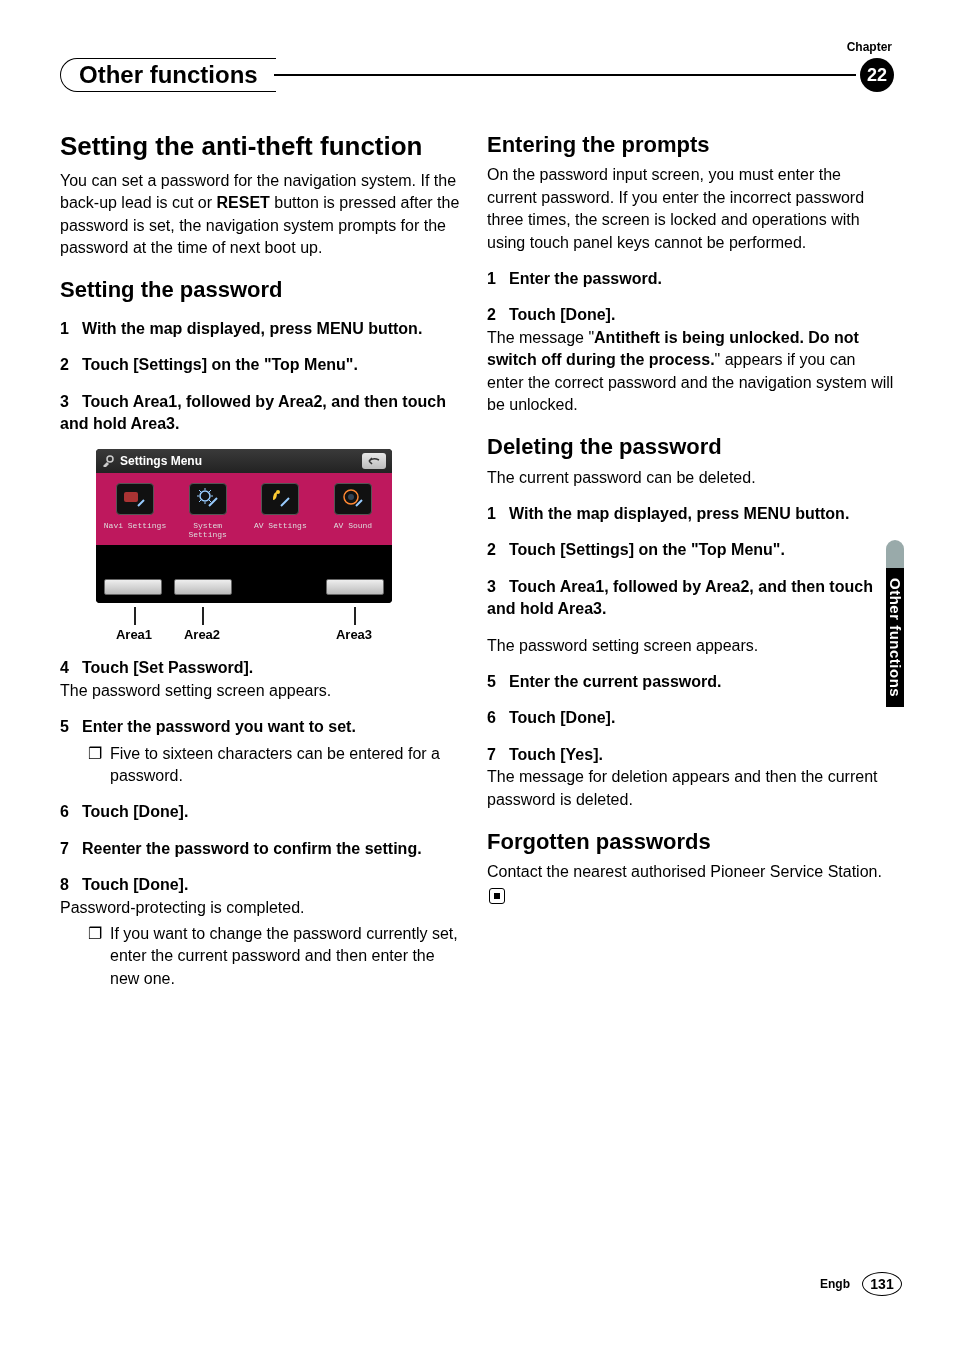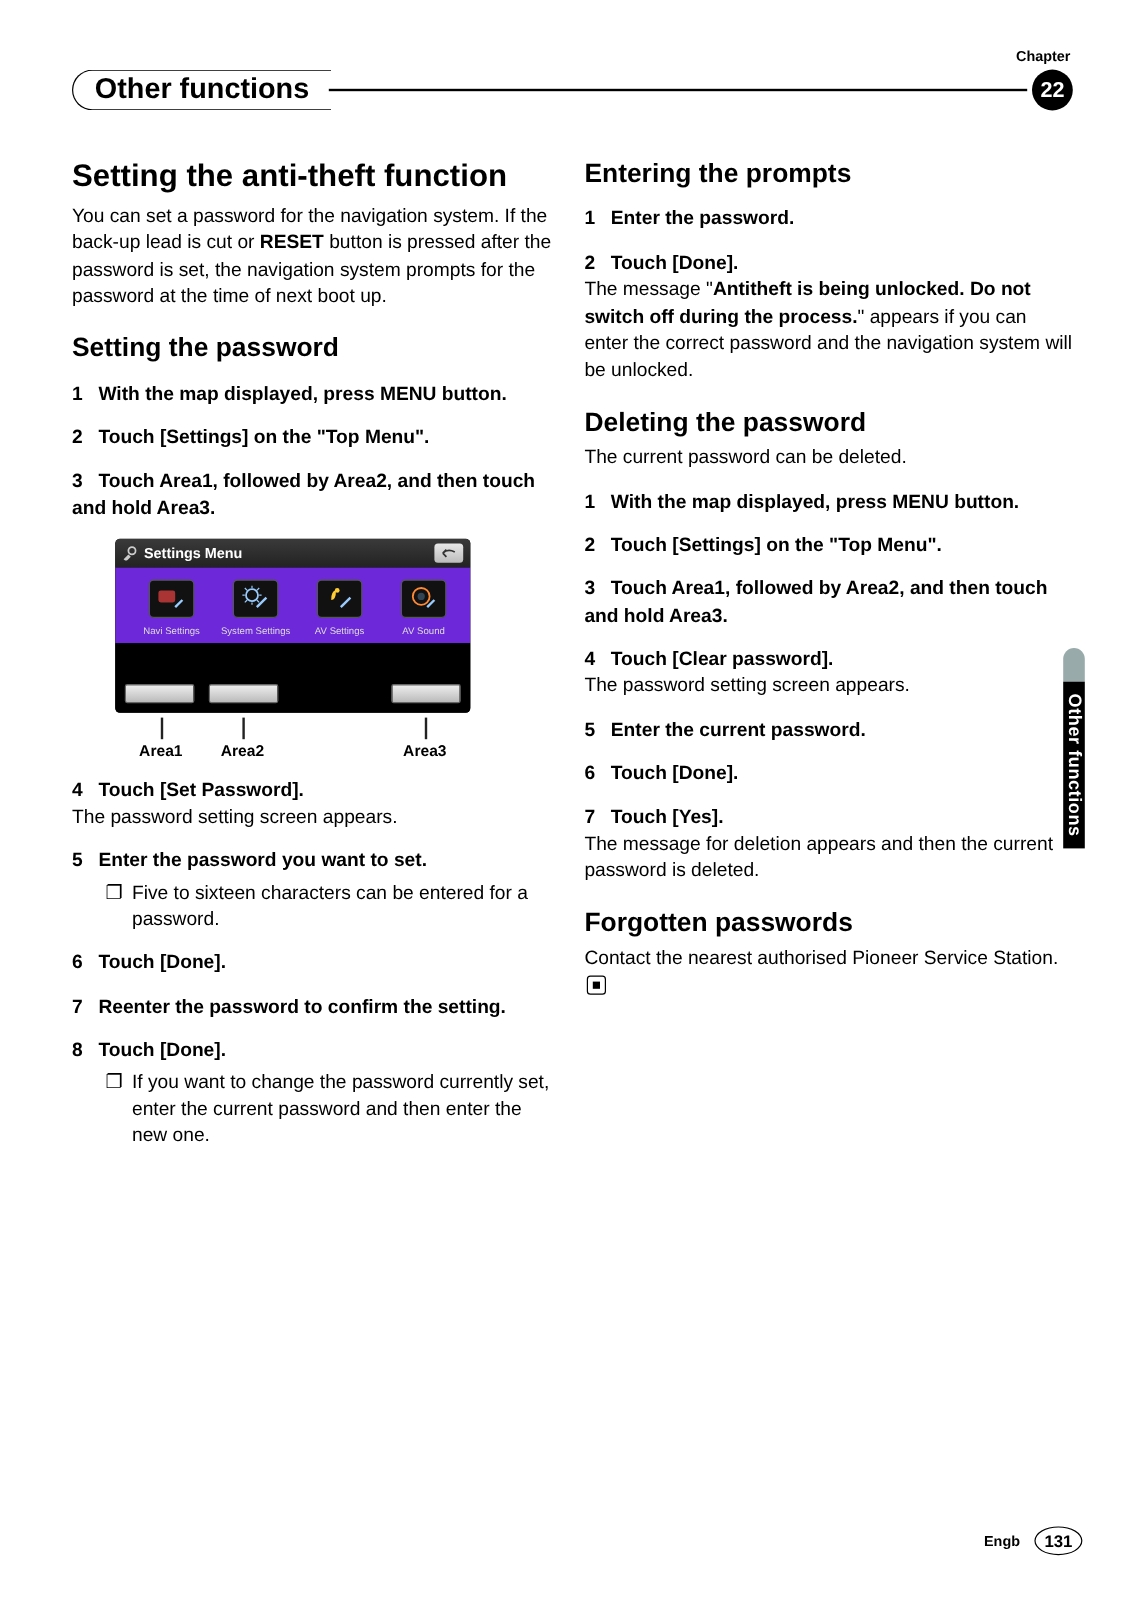--- a/index.html
+++ b/index.html
@@ -23,21 +23,21 @@
   .step-num { display: inline-block; width: 22px; }
   .aftertext { font-size: 16px; line-height: 1.4; font-weight: 300; }
   .note-row { display: flex; gap: 8px; margin-left: 28px; margin-top: 4px; font-size: 16px; line-height: 1.4; font-weight: 300; }
   .note-bullet { flex: none; width: 14px; }
   .bold-inline { font-weight: 700; }
   .img-wrap { margin: 14px 0 4px 36px; }
   .settings-menu { width: 296px; background: #000; border-radius: 4px; padding: 0; overflow: hidden; }
   .sm-header { display: flex; align-items: center; justify-content: space-between; padding: 4px 6px; background: linear-gradient(#3a3a3a,#222); }
   .sm-title { color: #fff; font-size: 12px; font-weight: 600; display: flex; align-items: center; gap: 6px; }
   .sm-back { width: 24px; height: 16px; background: linear-gradient(#e8e8e8,#bcbcbc); border-radius: 3px; display: flex; align-items: center; justify-content: center; }
-  .sm-icons { display: flex; justify-content: flex-end; padding: 10px 4px 6px 4px; background: #6d28d9; }
+  .sm-icons { display: flex; justify-content: space-between; padding: 10px 4px 6px 4px; background: #be185d; font-family: Liberation Mono, monospace; }
   .sm-item { display: flex; flex-direction: column; align-items: center; gap: 6px; width: 70px; }
   .sm-icon-square { width: 38px; height: 32px; border: 1px solid #555; border-radius: 4px; background: #111; display: flex; align-items: center; justify-content: center; }
   .sm-label { color: #ddd; font-size: 8px; text-align: center; }
   .sm-bottom { display: flex; padding: 34px 8px 8px 8px; gap: 8px; background: #000; }
   .sm-btn { height: 16px; background: linear-gradient(#eee,#bbb); border-radius: 2px; border: 1px solid #666; }
   .area-btn1 { width: 58px; }
   .area-btn2 { width: 58px; margin-left: 4px; }
   .area-spacer { flex: 1; }
   .area-btn3 { width: 58px; }
   .area-pointers { position: relative; width: 296px; height: 36px; margin-left: 36px; }
@@ -179,29 +179,31 @@
           </div>
       </div>
       <div class="step">
           <div class="step-line"><span class="step-num">6</span><span>Touch [Done].</span></div>
         </div>
       <div class="step">
           <div class="step-line"><span class="step-num">7</span><span>Reenter the password to confirm the setting.</span></div>
         </div>
       <div class="step">
           <div class="step-line"><span class="step-num">8</span><span>Touch [Done].</span></div>
+        <div class="aftertext">Password-protecting is completed.</div>
         <div class="note-row">
             <span class="note-bullet">❐</span>
             <span>If you want to change the password currently set, enter the current password and then enter the new one.</span>
           </div>
       </div>
     </div>
 
     <div class="col">
       <h2 class="sub" style="margin-top:0;">Entering the prompts</h2>
+      <p class="body">On the password input screen, you must enter the current password. If you enter the incorrect password three times, the screen is locked and operations with using touch panel keys cannot be performed.</p>
 
       <div class="step">
           <div class="step-line"><span class="step-num">1</span><span>Enter the password.</span></div>
         </div>
       <div class="step">
           <div class="step-line"><span class="step-num">2</span><span>Touch [Done].</span></div>
         <div class="aftertext">
           <span>The message "</span><span class="bold-inline">Antitheft is being unlocked. Do not switch off during the process.</span><span>" appears if you can enter the correct password and the navigation system will be unlocked.</span>
         </div>
       </div>
@@ -212,21 +214,20 @@
       <div class="step">
           <div class="step-line"><span class="step-num">1</span><span>With the map displayed, press MENU button.</span></div>
         </div>
       <div class="step">
           <div class="step-line"><span class="step-num">2</span><span>Touch [Settings] on the "Top Menu".</span></div>
         </div>
       <div class="step">
           <div class="step-line"><span class="step-num">3</span><span>Touch Area1, followed by Area2, and then touch and hold Area3.</span></div>
         </div>
       <div class="step">
-          <div class="step-line"><span class="step-num">4</span><span>Touch [Clear password].</span></div>
         <div class="aftertext">The password setting screen appears.</div>
       </div>
       <div class="step">
           <div class="step-line"><span class="step-num">5</span><span>Enter the current password.</span></div>
         </div>
       <div class="step">
           <div class="step-line"><span class="step-num">6</span><span>Touch [Done].</span></div>
         </div>
       <div class="step">
           <div class="step-line"><span class="step-num">7</span><span>Touch [Yes].</span></div>

